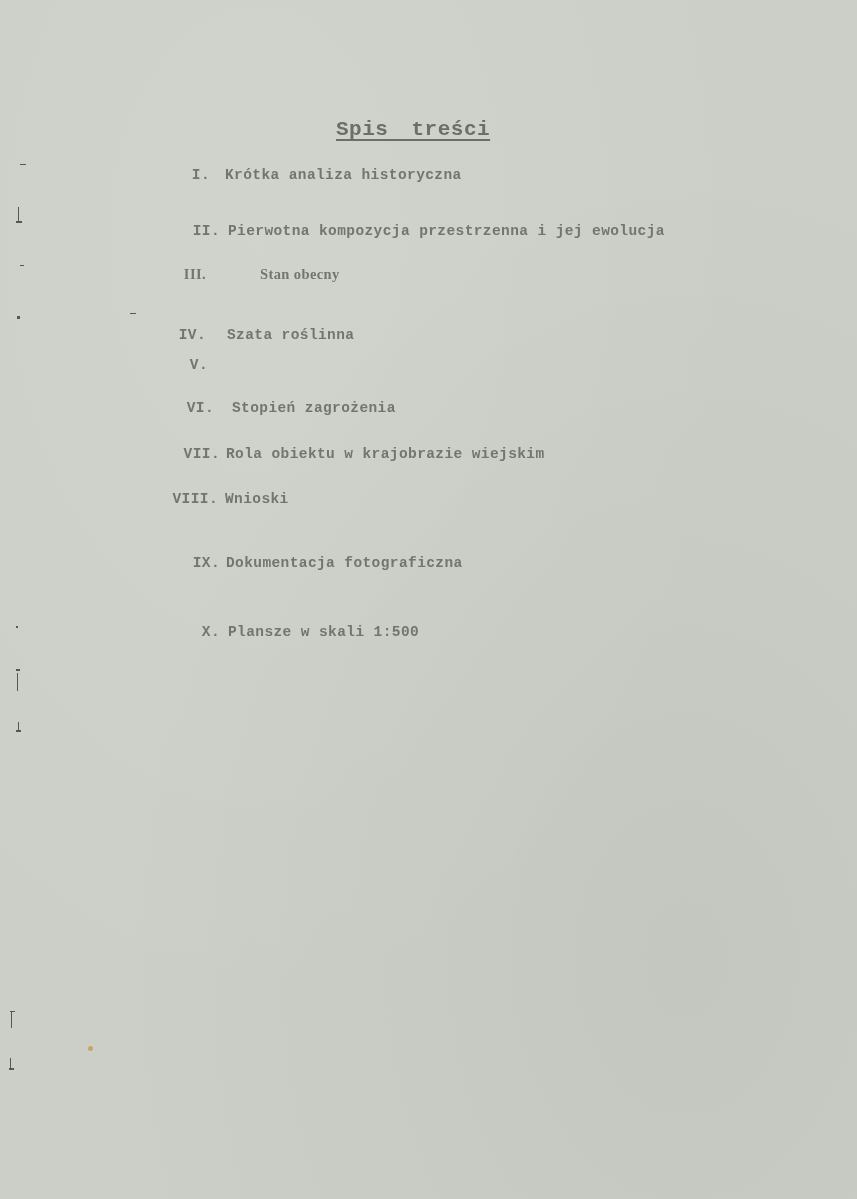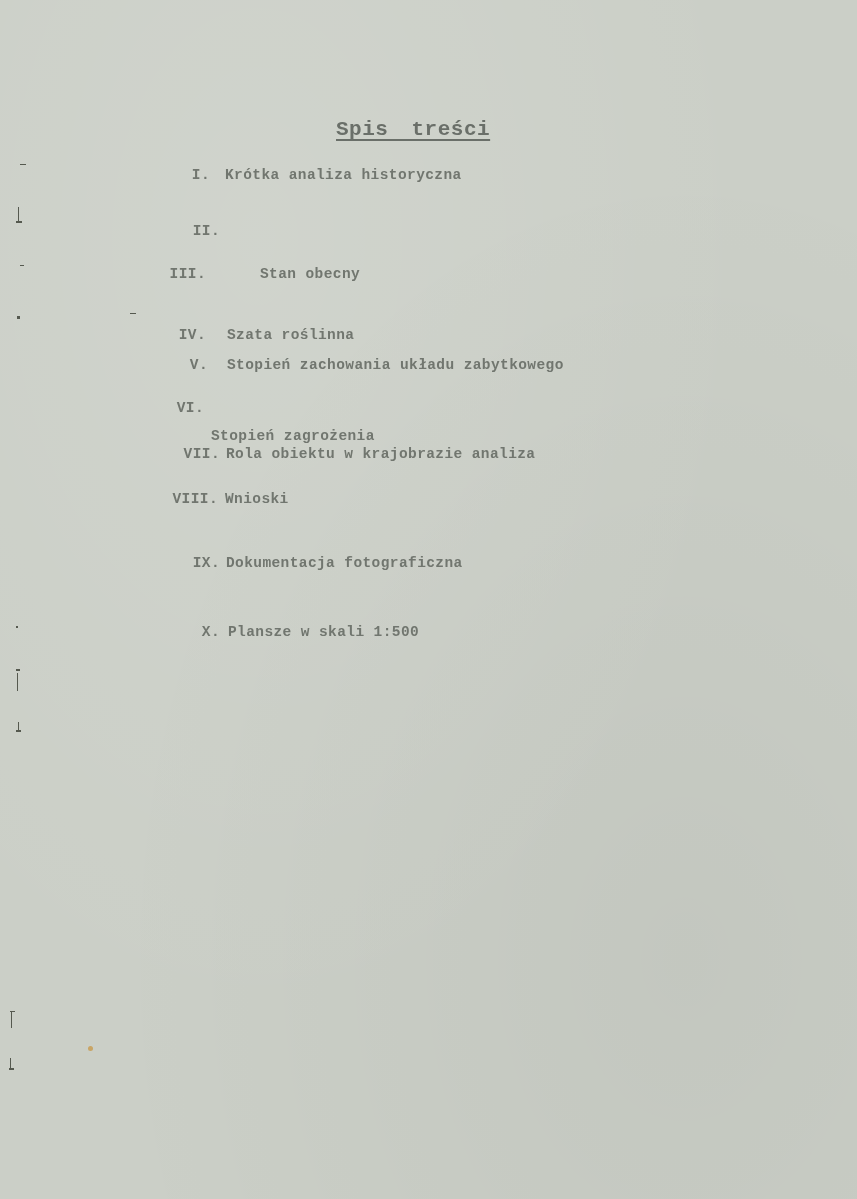--- a/index.html
+++ b/index.html
@@ -39,40 +39,40 @@
 <div class="paper"></div>
 
 <div class="title">Spis treści</div>
 
 <div class="toc-item" style="left:0; top:167px; width:857px;">
   <span class="toc-num" style="left:150px;">I.</span>
   <span class="toc-label" style="left:225px;">Krótka analiza historyczna</span>
 </div>
 <div class="toc-item" style="left:0; top:223px; width:857px;">
   <span class="toc-num" style="left:160px;">II.</span>
+  <span class="toc-label" style="left:228px;">Pierwotna kompozycja przestrzenna i jej ewolucja</span>
 </div>
-<div class="toc-item" style="left:0; top:266px; width:857px;">
+<div class="toc-item" style="left:0; top:266px; width:857px;font-family:Liberation Serif, serif;">
   <span class="toc-num" style="left:146px;">III.</span>
   <span class="toc-label" style="left:227px;margin-left:33px;">Stan obecny</span>
 </div>
 <div class="toc-item" style="left:0; top:311px; width:857px;margin-top:16px;">
   <span class="toc-num" style="left:146px;">IV.</span>
   <span class="toc-label" style="left:227px;">Szata roślinna</span>
 </div>
 <div class="toc-item" style="left:0; top:357px; width:857px;">
   <span class="toc-num" style="left:148px;">V.</span>
-  <span class="toc-label" style="left:227px;">Stopień zachowania układu zabytkowego</span>
 </div>
 <div class="toc-item" style="left:0; top:400px; width:857px;">
-  <span class="toc-num" style="left:144px;">VI.</span>
-  <span class="toc-label" style="left:211px;margin-top:28px;">Stopień zagrożenia</span>
+  <span class="toc-num" style="left:154px;">VI.</span>
+  <span class="toc-label" style="left:232px;">Stopień zagrożenia</span>
 </div>
 <div class="toc-item" style="left:0; top:446px; width:765px;">
   <span class="toc-num" style="left:160px;">VII.</span>
-  <span class="toc-label" style="left:226px;">Rola obiektu w krajobrazie analiza</span>
+  <span class="toc-label" style="left:226px;">Rola obiektu w krajobrazie wiejskim</span>
 </div>
 <div class="toc-item" style="left:0; top:491px; width:831px;">
   <span class="toc-num" style="left:158px;">VIII.</span>
   <span class="toc-label" style="left:225px;">Wnioski</span>
 </div>
 <div class="toc-item" style="left:0; top:555px; width:857px;">
   <span class="toc-num" style="left:160px;">IX.</span>
   <span class="toc-label" style="left:226px;text-align:right;">Dokumentacja fotograficzna</span>
 </div>
 <div class="toc-item" style="left:0; top:624px; width:857px;">

